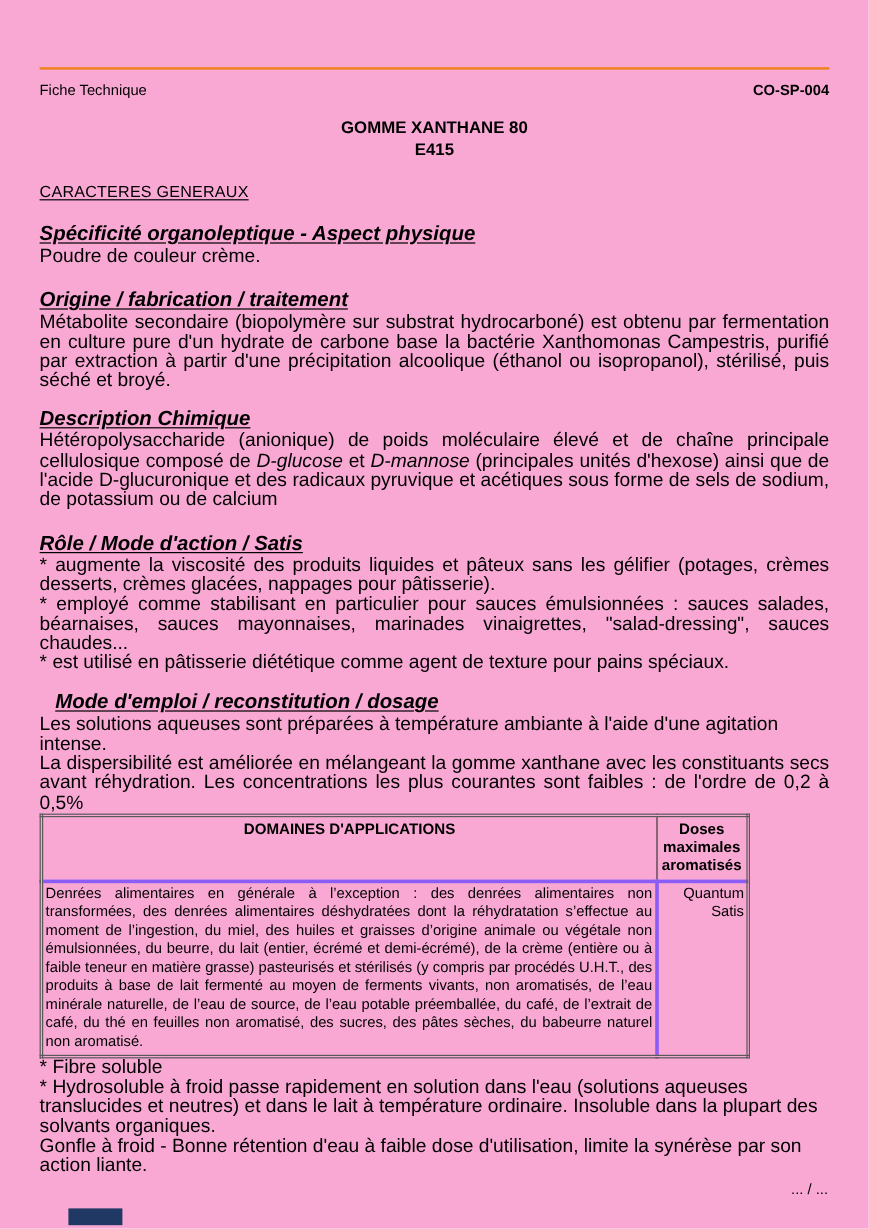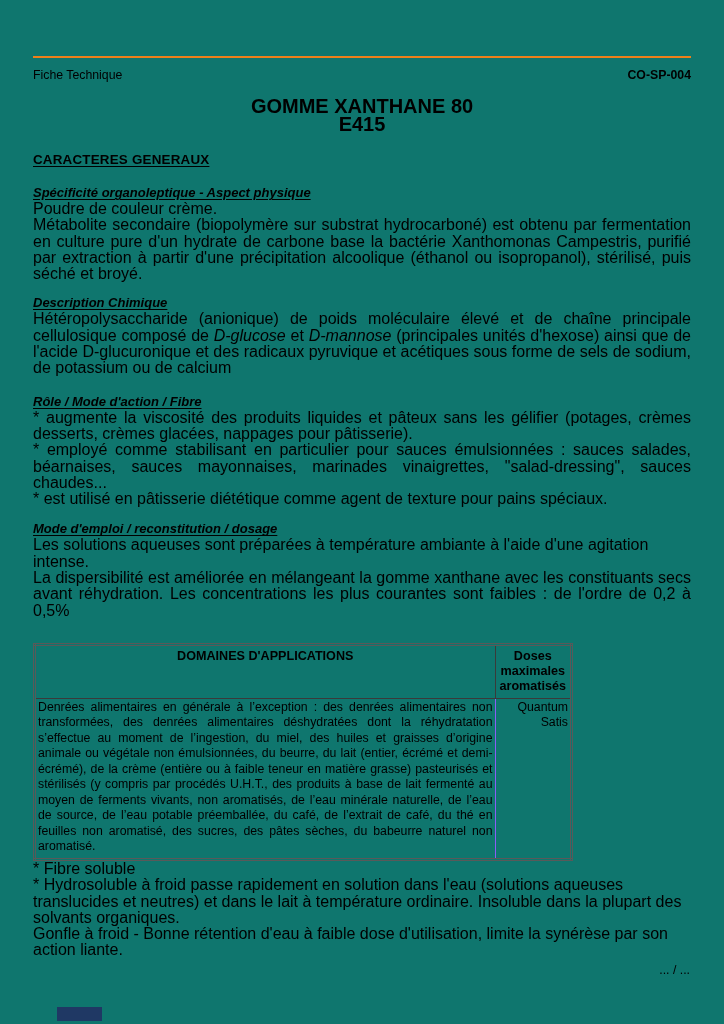--- a/index.html
+++ b/index.html
@@ -1,49 +1,49 @@
 <!DOCTYPE html>
 <html style="--accent: #EE8019; --tableborder: #595959; --footermark: #1F3864;"><head>
 <meta charset="utf-8">
 <style>
   * { margin:0; padding:0; box-sizing:border-box; }
   html,body { background:#ffffff; }
   .page {
     position:relative; width:724px; height:1024px; margin:0 auto;
-    background:#0f766e; color:#000;
+    background:#f9a8d4; color:#000;
     font-family:"Liberation Sans", sans-serif;
     overflow:hidden;
   }
   .content { padding:0 33px; }
   .topline { margin-top:56px; height:2px; background:var(--accent,#EE8019); }
   .docheader { display:flex; justify-content:space-between; margin-top:10px;
     font-size:12.3px; line-height:15px; }
   .doc-code { font-weight:bold; }
   .title { margin-top:15px; text-align:center; font-weight:bold;
-    font-size:20px; line-height:17.5px; }
-  .h-main { font-size:13.4px; font-weight:bold; text-decoration:underline;
+    font-size:14px; line-height:17.5px; }
+  .h-main { font-size:13.4px; font-weight:normal; text-decoration:underline;
     text-underline-offset:2px; letter-spacing:0.2px; }
-  .h-sub { font-size:13px; font-weight:bold; font-style:italic;
+  .h-sub { font-size:17px; font-weight:bold; font-style:italic;
     text-decoration:underline; text-underline-offset:2px; }
   p { font-size:16px; line-height:16.3px; }
   .just { text-align:justify; }
   #h-caracteres { margin-top:19px; }
   #h-specificite { margin-top:18px; }
   #h-origine { margin-top:18px; }
   #h-description { margin-top:13px; }
   #h-utilisations { margin-top:15px; }
   #h-role { margin-top:17px; }
-  #h-mode { margin-top:14px; }
+  #h-mode { margin-top:14px;margin-left:13px; }
   #h-proprietes { margin-top:21px; }
   .h-sub + p, .h-main + p { margin-top:1px; }
-  .apptable { width:540px; margin-top:24px; border-collapse:collapse;
+  .apptable { width:592px; margin-top:0; border-collapse:collapse;
     border:3px double var(--tableborder,#595959); }
   .apptable th { border:1px solid #3a3a3a; font-weight:bold; font-size:12.6px;
     line-height:15px; padding:3px 4px 4px; vertical-align:top; text-align:center; }
-  .apptable td { border:1px solid #8b5cf6; font-size:12.3px; line-height:15.5px;
+  .apptable td { border:3px solid #8b5cf6; font-size:12.3px; line-height:15.5px;
     padding:1px 2px 3px; vertical-align:top; }
   .col-domain { width:516px; }
   .domain-cell { text-align:justify; }
   .dose-cell { text-align:right; padding-right:4px; }
   .cont { margin-top:4px; text-align:right; font-size:12.3px; padding-right:1px; }
   .footer-mark { position:absolute; left:57px; top:1007px; width:45px; height:14px;
     background:var(--footermark,#1F3864); }
 </style>
 </head>
 <body>
@@ -60,27 +60,28 @@
     <div class="title">
       <div>GOMME XANTHANE 80</div>
       <div>E415</div>
     </div>
 
     <div class="h-main" id="h-caracteres">CARACTERES GENERAUX</div>
 
     <div class="h-sub" id="h-specificite">Spécificité organoleptique - Aspect physique</div>
     <p>Poudre de couleur crème.</p>
 
+    <div class="h-sub" id="h-origine">Origine / fabrication / traitement</div>
     <p class="just">Métabolite secondaire (biopolymère sur substrat hydrocarboné) est obtenu par fermentation en culture pure d'un hydrate de carbone base la bactérie Xanthomonas Campestris, purifié par extraction à partir d'une précipitation alcoolique (éthanol ou isopropanol), stérilisé, puis séché et broyé.</p>
 
     <div class="h-sub" id="h-description">Description Chimique</div>
     <p class="just"><span>Hétéropolysaccharide (anionique) de poids moléculaire élevé et de chaîne principale cellulosique composé de </span><i>D-glucose</i><span> et </span><i>D-mannose</i><span> (principales unités d'hexose) ainsi que de l'acide D-glucuronique et des radicaux pyruvique et acétiques sous forme de sels de sodium, de potassium ou de calcium</span></p>
 
 
-    <div class="h-sub" id="h-role">Rôle / Mode d'action / Fibre</div>
+    <div class="h-sub" id="h-role">Rôle / Mode d'action / Satis</div>
     <p class="just">* augmente la viscosité des produits liquides et pâteux sans les gélifier (potages, crèmes desserts, crèmes glacées, nappages pour pâtisserie).</p>
     <p class="just">* employé comme stabilisant en particulier pour sauces émulsionnées : sauces salades, béarnaises, sauces mayonnaises, marinades vinaigrettes, "salad-dressing", sauces chaudes...</p>
     <p>* est utilisé en pâtisserie diététique comme agent de texture pour pains spéciaux.</p>
 
     <div class="h-sub" id="h-mode">Mode d'emploi / reconstitution / dosage</div>
     <p>Les solutions aqueuses sont préparées à température ambiante à l'aide d'une agitation intense.</p>
     <p class="just">La dispersibilité est améliorée en mélangeant la gomme xanthane avec les constituants secs avant réhydration. Les concentrations les plus courantes sont faibles : de l'ordre de 0,2 à 0,5%</p>
 
     <table class="apptable">
       <thead>

